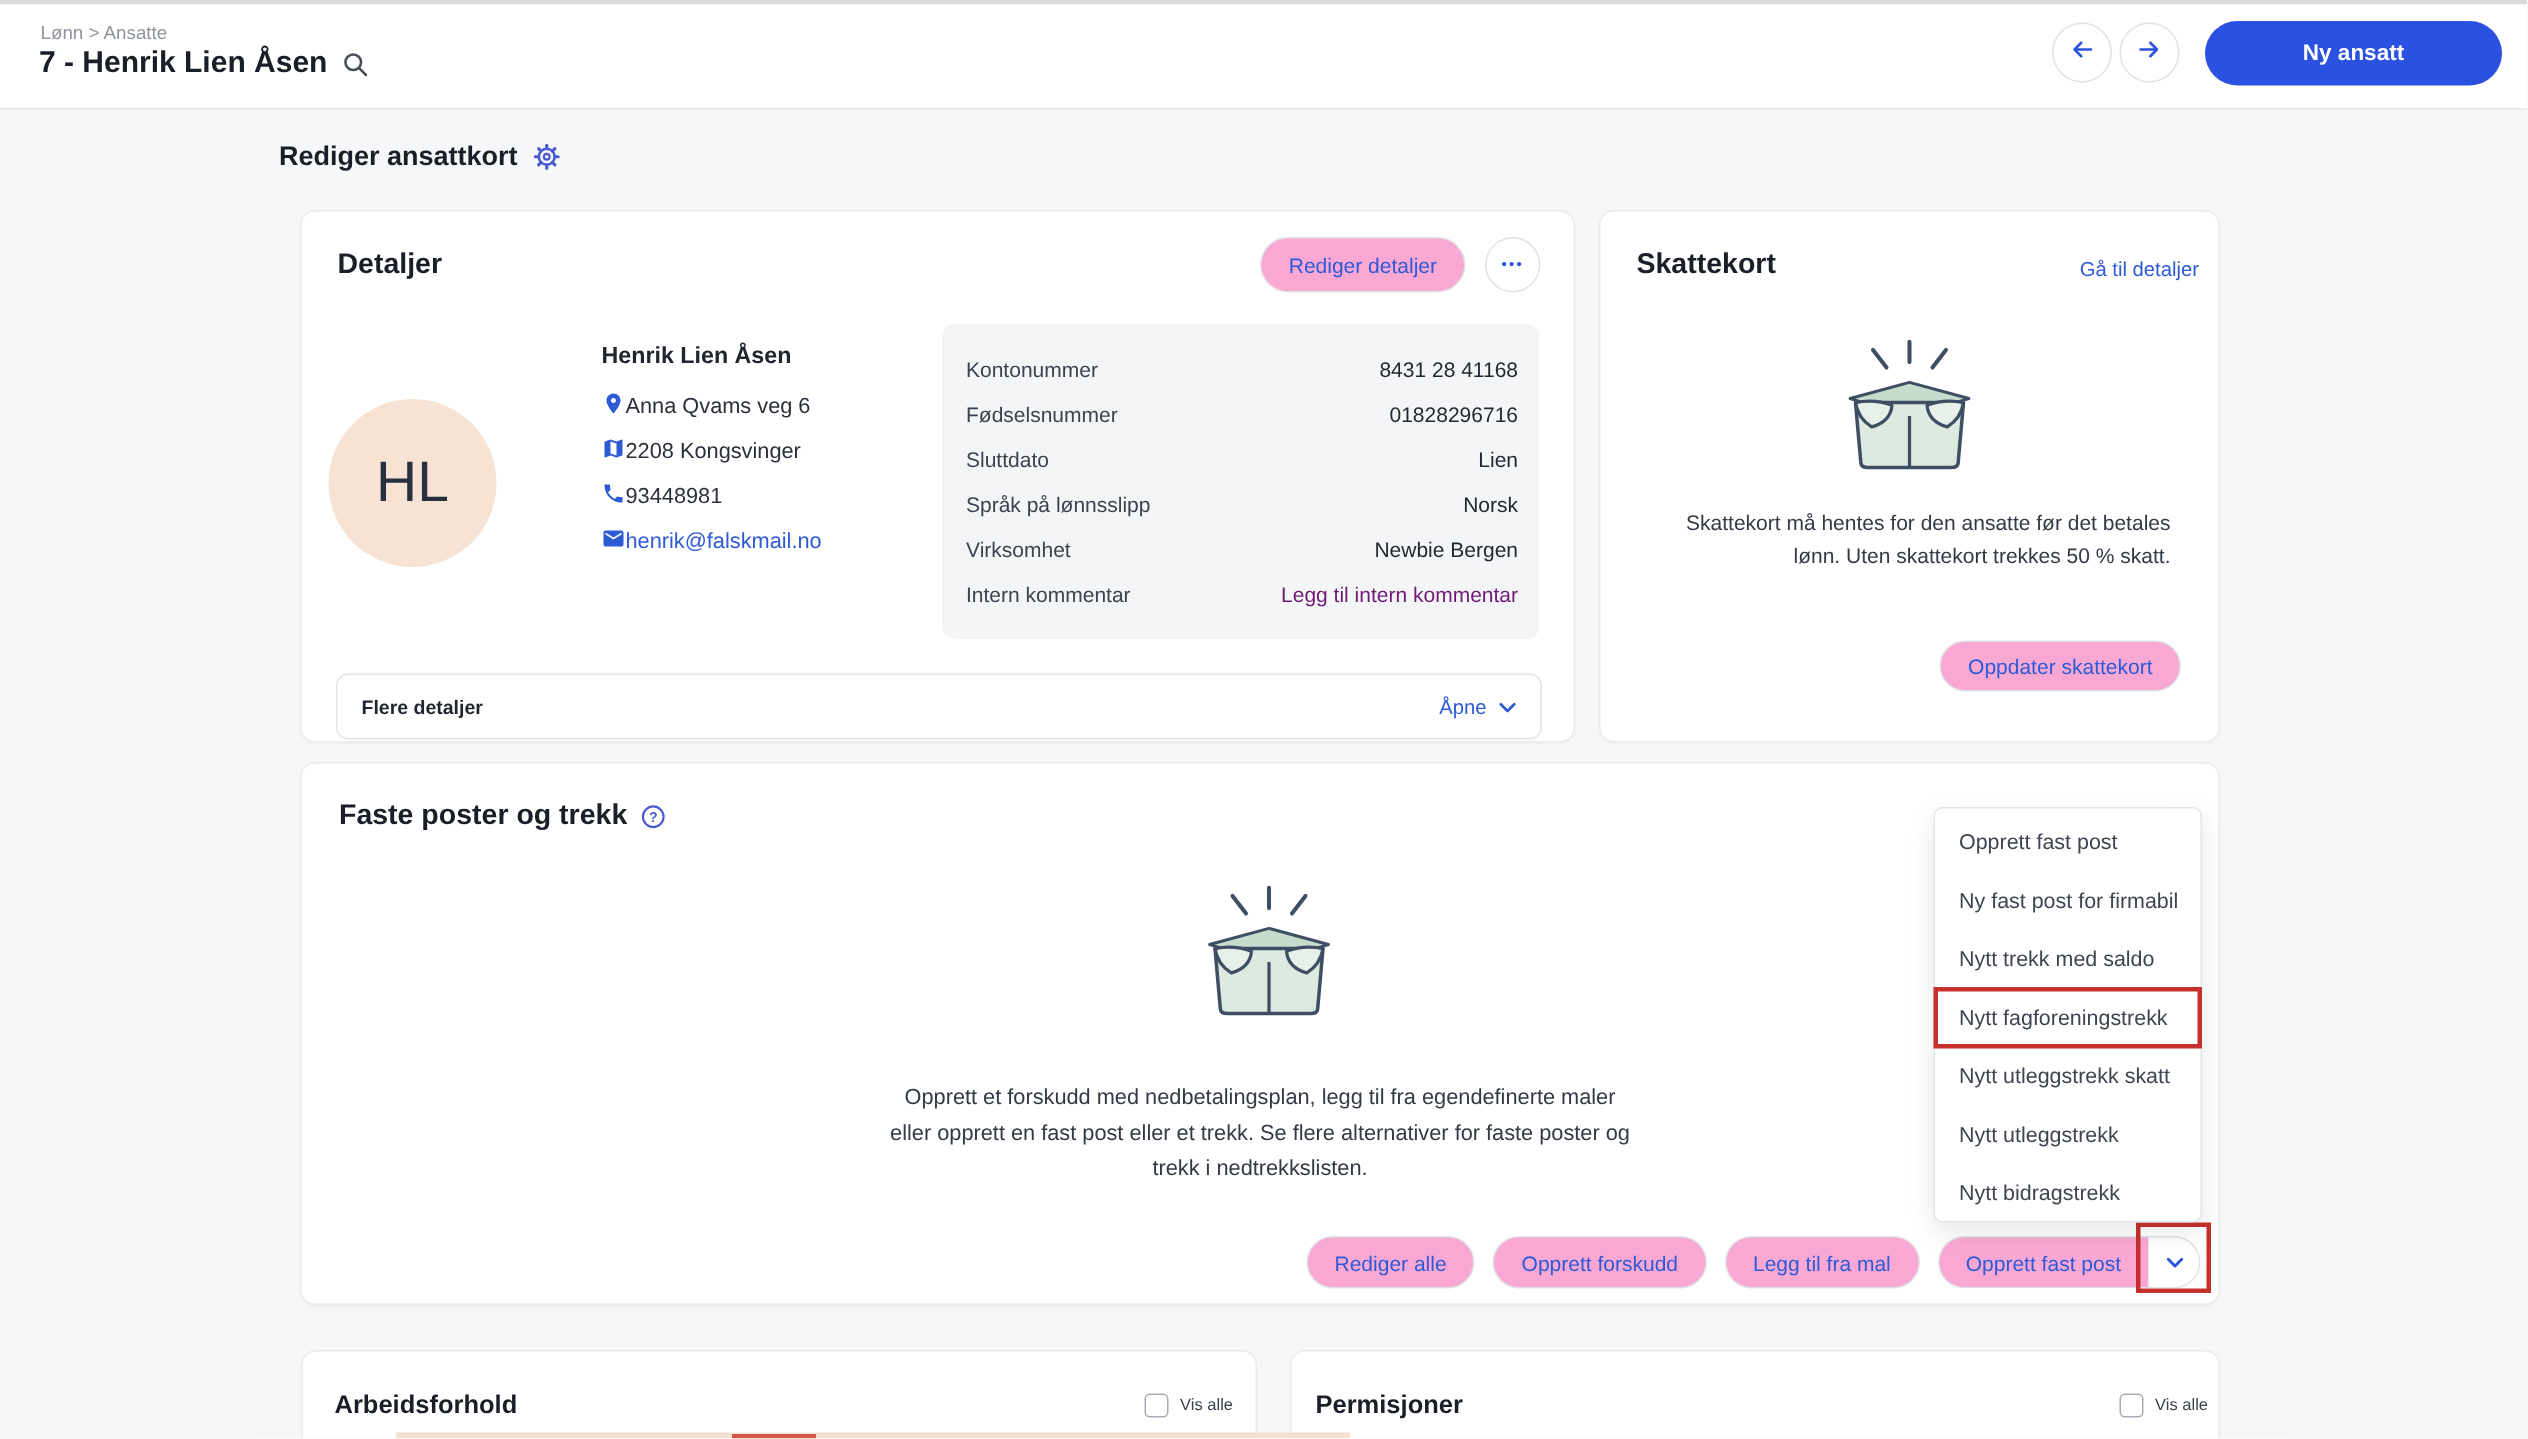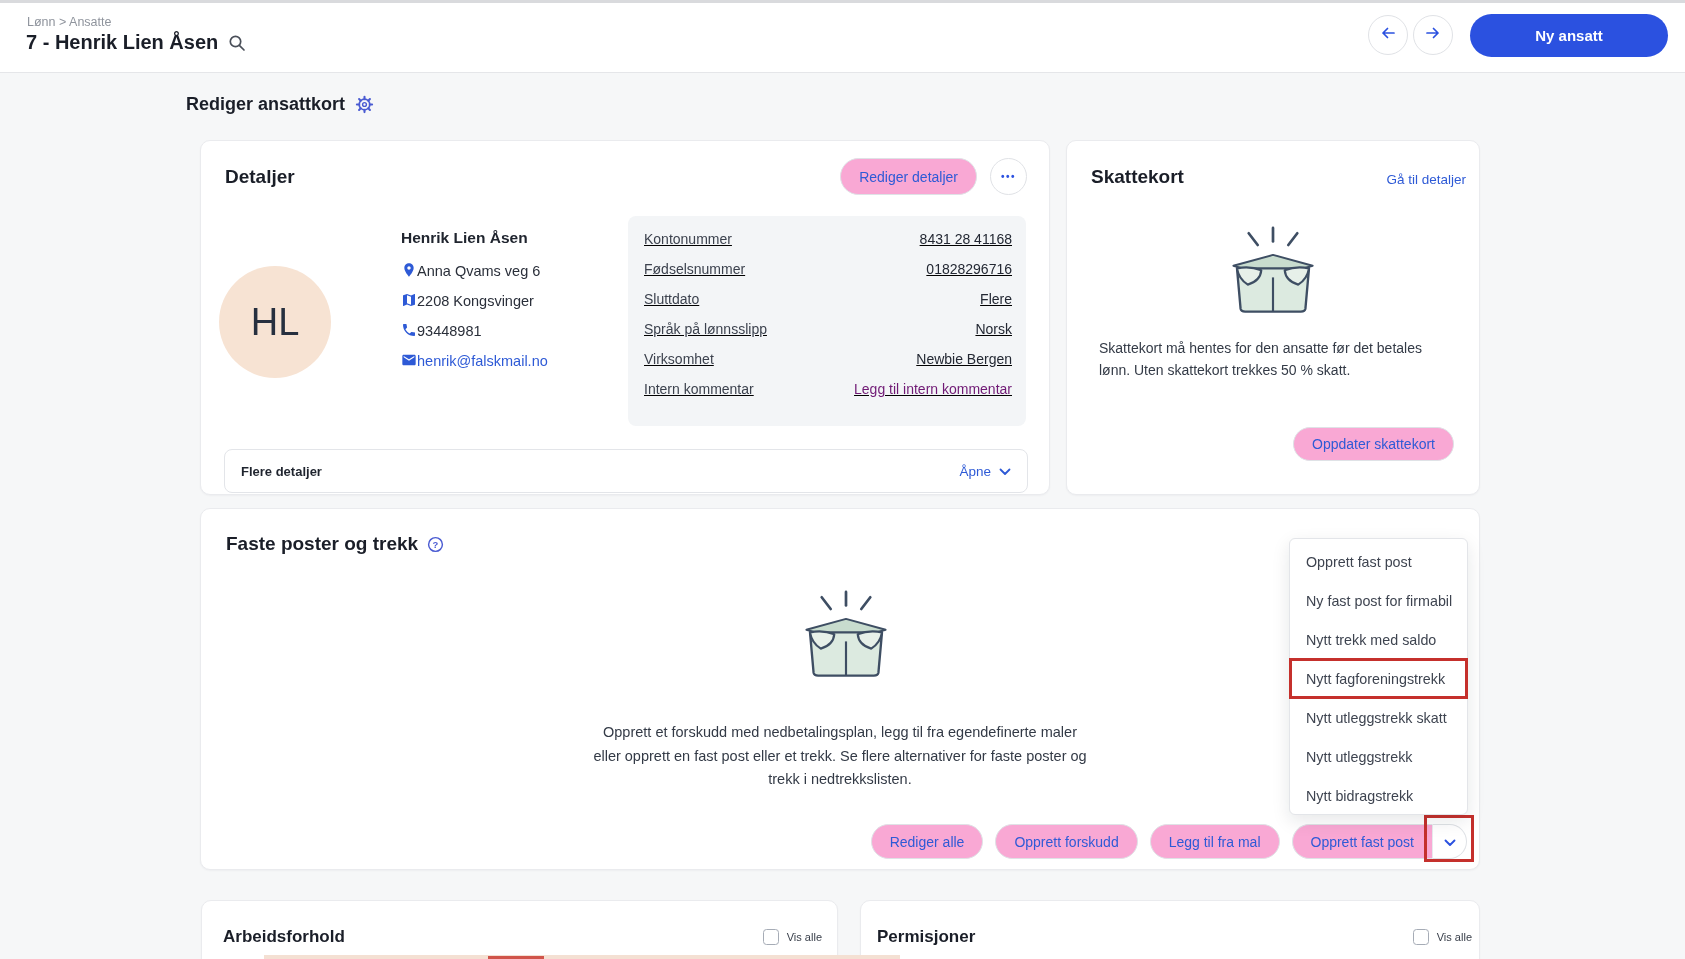--- a/index.html
+++ b/index.html
@@ -34,32 +34,32 @@
   .edit-details-btn { position:absolute; right:72px; top:17px; height:37px; border-radius:19px; }
   .more-btn { position:absolute; right:22px; top:17px; width:37px; height:37px; border-radius:50%; border:1px solid #e0e2e6; background:#fff; display:flex; align-items:center; justify-content:center; cursor:pointer; color:#2B51E0; font-size:10px; letter-spacing:1.5px; font-weight:700; }
 
   .avatar { position:absolute; left:18px; top:125px; width:112px; height:112px; border-radius:50%; background:#F7E3D3; display:flex; align-items:center; justify-content:center; font-size:38px; color:#27303f; font-weight:500; }
   .identity { position:absolute; left:200px; top:88px; width:215px; }
   .identity .name { font-size:15.5px; font-weight:700; color:#20252f; margin-bottom:9px; }
   .contact-row { display:flex; align-items:center; height:30px; font-size:14.5px; color:#2a2f3a; }
   .contact-row.linkrow { color:#2E5AD6; cursor:pointer; }
 
   .kv-panel { position:absolute; left:427px; top:75px; width:398px; height:210px; background:#f3f5f7; border-radius:8px; padding:15px 14px 15px 16px; }
-  .kv-row { display:flex; justify-content:space-between; align-items:flex-start; height:30px; font-size:14px;text-decoration:underline; }
+  .kv-row { display:flex; justify-content:space-between; align-items:center; height:30px; font-size:14px; }
   .kv-label { color:#3c424e; }
   .kv-value { color:#232833; }
   .kv-value.link { color:#701a75; cursor:pointer; }
 
   .more-details-bar { position:absolute; left:23px; top:308px; width:804px; height:44px; border:1px solid #e3e5e9; border-radius:8px; background:#fff; display:flex; align-items:center; justify-content:space-between; padding:0 16px; cursor:pointer; }
   .more-details-label { font-size:13px; font-weight:700; color:#1f242e; }
   .open-row { display:flex; align-items:center; gap:8px; color:#2E5AD6; font-size:13.5px; }
 
   .tax-link { position:absolute; right:13px; top:31px; font-size:13.5px; color:#2E5AD6; cursor:pointer; }
   .tax-box { position:absolute; left:50%; top:84px; transform:translateX(-50%); }
-  .tax-desc { position:absolute; left:50%; top:196px; transform:translateX(-50%); width:348px; text-align:left; font-size:14px; line-height:22px; color:#333a46; }
+  .tax-desc { position:absolute; left:50%; top:196px; transform:translateX(-50%); width:348px; text-align:right; font-size:14px; line-height:22px; color:#333a46; }
   .tax-btn { position:absolute; right:25px; top:286px; height:34px; }
 
   .fixed-title-row { position:absolute; left:25px; top:24px; display:flex; align-items:center; gap:9px; }
   .fixed-title-row .txt { font-size:19px; font-weight:600; color:#1a1e28; }
   .fixed-box { position:absolute; left:591px; top:80px; }
   .fixed-desc { position:absolute; left:50%; transform:translateX(-50%); top:212px; width:500px; text-align:center; font-size:14.5px; line-height:23.5px; color:#333a46; }
   .fixed-actions { position:absolute; right:12px; top:315px; display:flex; gap:12px; align-items:center; }
   .split-main { border-radius:18px 0 0 18px; border-right:none; }
   .split-group { display:flex; }
   .split-chevron { position:relative; width:35px; height:35px; border:1px solid #dfe2e6; border-left:1px solid #e8eaed; border-radius:0 18px 18px 0; background:#fff; display:flex; align-items:center; justify-content:center; cursor:pointer; }
@@ -170,21 +170,21 @@
       <div class="kv-row">
         <span class="kv-label">Kontonummer</span>
         <span class="kv-value">8431 28 41168</span>
       </div>
       <div class="kv-row">
         <span class="kv-label">Fødselsnummer</span>
         <span class="kv-value">01828296716</span>
       </div>
       <div class="kv-row">
         <span class="kv-label">Sluttdato</span>
-        <span class="kv-value">Flere</span>
+        <span class="kv-value">Lien</span>
       </div>
       <div class="kv-row">
         <span class="kv-label">Språk på lønnsslipp</span>
         <span class="kv-value">Norsk</span>
       </div>
       <div class="kv-row">
         <span class="kv-label">Virksomhet</span>
         <span class="kv-value">Newbie Bergen</span>
       </div>
       <div class="kv-row">

